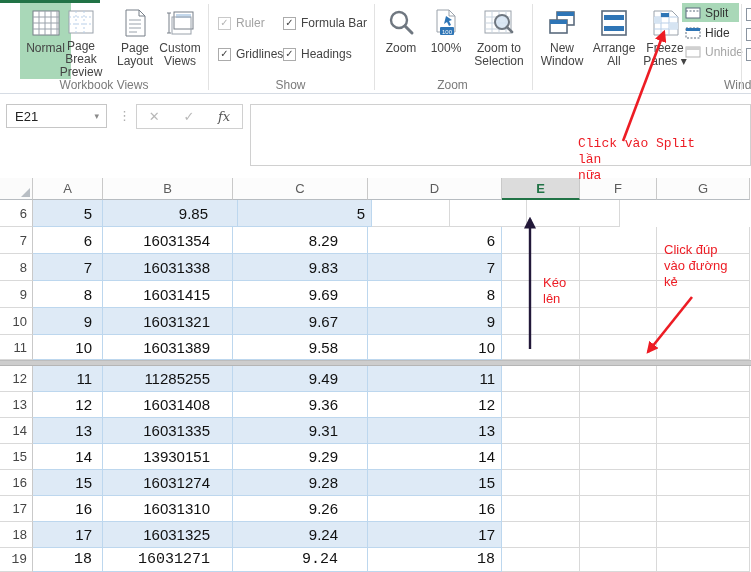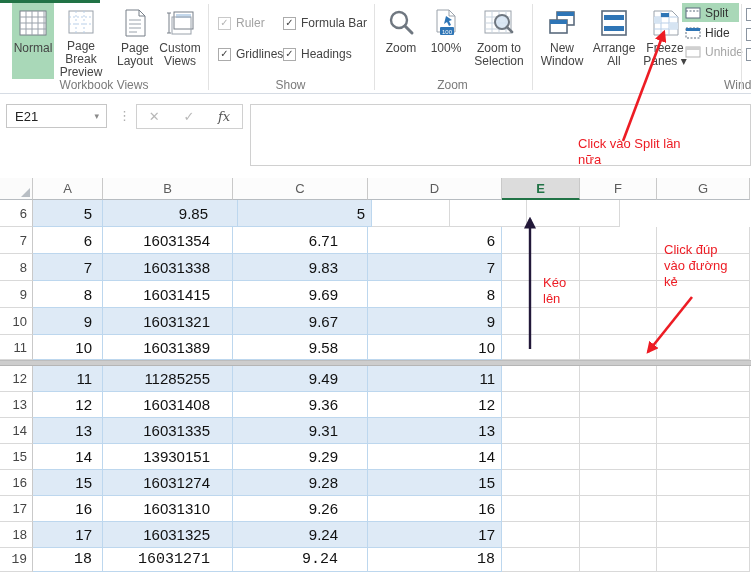--- a/index.html
+++ b/index.html
@@ -68,21 +68,21 @@
   svg.icn { display:block; }
 </style>
 </head>
 <body>
 
 <div id="app">
 
   <div id="ribbon">
     <div class="tabstrip"></div>
 
-    <div class="bigbtn sel" style="left:12px; width:42px;">
+    <div class="bigbtn sel" style="left:20px; width:51px;">
       <span class="ic">
         <svg class="icn" width="30" height="28" viewBox="0 0 30 28">
             <rect x="2" y="2" width="26" height="24" fill="#fff" stroke="#777f88"></rect>
             <path d="M2 8h26M2 14h26M2 20h26M8 2v24M14 2v24M20 2v24M26 2v24" stroke="#9aa2ab" fill="none"></path>
           </svg>
       </span>
       <span class="lbl">Normal</span>
     </div>
     <div class="bigbtn" style="left:50px; width:62px;">
       <span class="ic">
@@ -278,21 +278,21 @@
           <div class="cell tbl cc">9.85</div>
           <div class="cell tbl cd">5</div>
           <div class="cell ce"></div>
           <div class="cell cf"></div>
           <div class="cell cg"></div>
         </div>
         <div class="grow" style="height: 27px;">
           <div class="rhdr">7</div>
           <div class="cell tbl ca">6</div>
           <div class="cell tbl cb">16031354</div>
-          <div class="cell tbl cc">6.71</div>
+          <div class="cell tbl cc">8.29</div>
           <div class="cell tbl cd">6</div>
           <div class="cell ce"></div>
           <div class="cell cf"></div>
           <div class="cell cg"></div>
         </div>
         <div class="grow banded" style="height: 27px;">
           <div class="rhdr">8</div>
           <div class="cell tbl ca">7</div>
           <div class="cell tbl cb">16031338</div>
           <div class="cell tbl cc">9.83</div>
@@ -408,21 +408,21 @@
           <div class="cell tbl cb">16031271</div>
           <div class="cell tbl cc">9.24</div>
           <div class="cell tbl cd">18</div>
           <div class="cell ce"></div>
           <div class="cell cf"></div>
           <div class="cell cg"></div>
         </div>
       </div>
   </div>
 
-  <div class="note" style="left:578px; top:136px; width:125px;">Click vào Split lần
+  <div class="note" style="left:578px; top:136px; width:125px;font-family:Liberation Mono, monospace;">Click vào Split lần
 nữa</div>
   <div class="note" style="left:543px; top:275px; width:45px;">Kéo
 lên</div>
   <div class="note" style="left:664px; top:242px; width:70px;">Click đúp
 vào đường
 kẻ</div>
 
   <svg id="overlay">
     <defs>
       <marker id="ah-red" viewBox="0 0 10 10" refX="8" refY="5" markerWidth="4.6" markerHeight="4.6" orient="auto">

